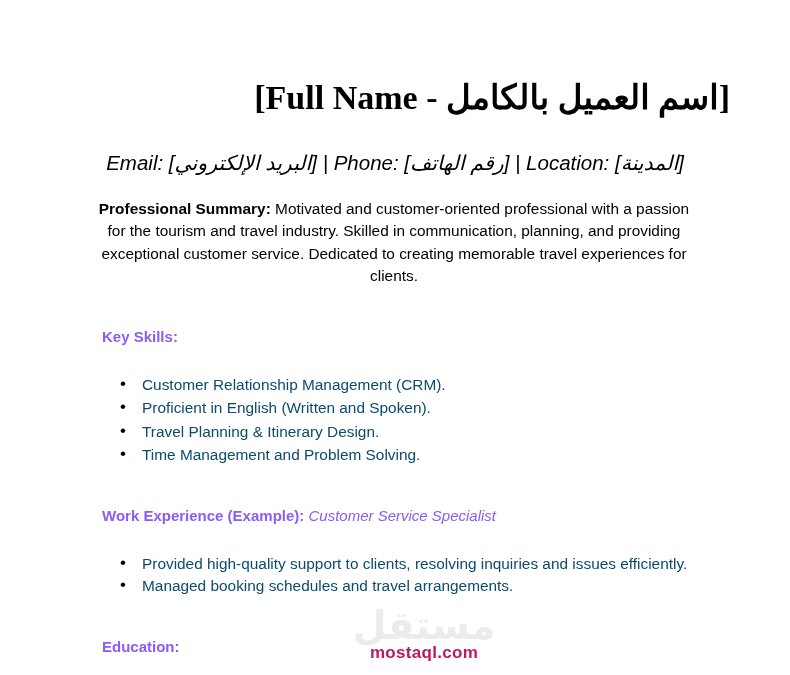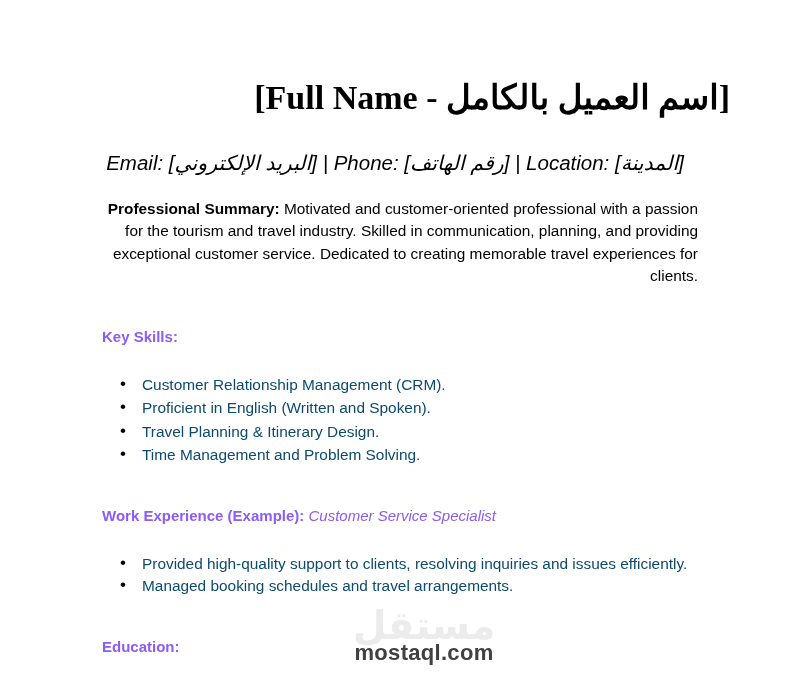--- a/index.html
+++ b/index.html
@@ -56,21 +56,21 @@
   
   .body-wrap {
     padding: 0 92px 0 90px;
   }
 
   p.para {
     font-size: 15.4px;
     line-height: 22.5px;
     margin: 0;
     padding: 22px 0 0 0;
-    text-align: right;
+    text-align: center;
     color: #000;
   }
   p.para .lead {
     font-weight: bold;
   }
 
   h2.section-head {
     font-size: 15px;
     line-height: 22px;
     font-weight: bold;
@@ -157,24 +157,24 @@
     line-height: 40px;
     font-weight: bold;
     color: #ececec;
     direction: rtl;
     text-align: center;
     letter-spacing: 0px;
   }
   .watermark .wm-latin {
     display: block;
     font-family: "Liberation Sans", sans-serif;
-    font-size: 22px;
+    font-size: 17px;
     line-height: 18px;
     font-weight: bold;
-    color: #404040;
+    color: #be185d;
     text-align: center;
     letter-spacing: 0.3px;
     margin-top: -2px;
   }
 </style>
 </head>
 <body>
 
 <div class="page">
 

